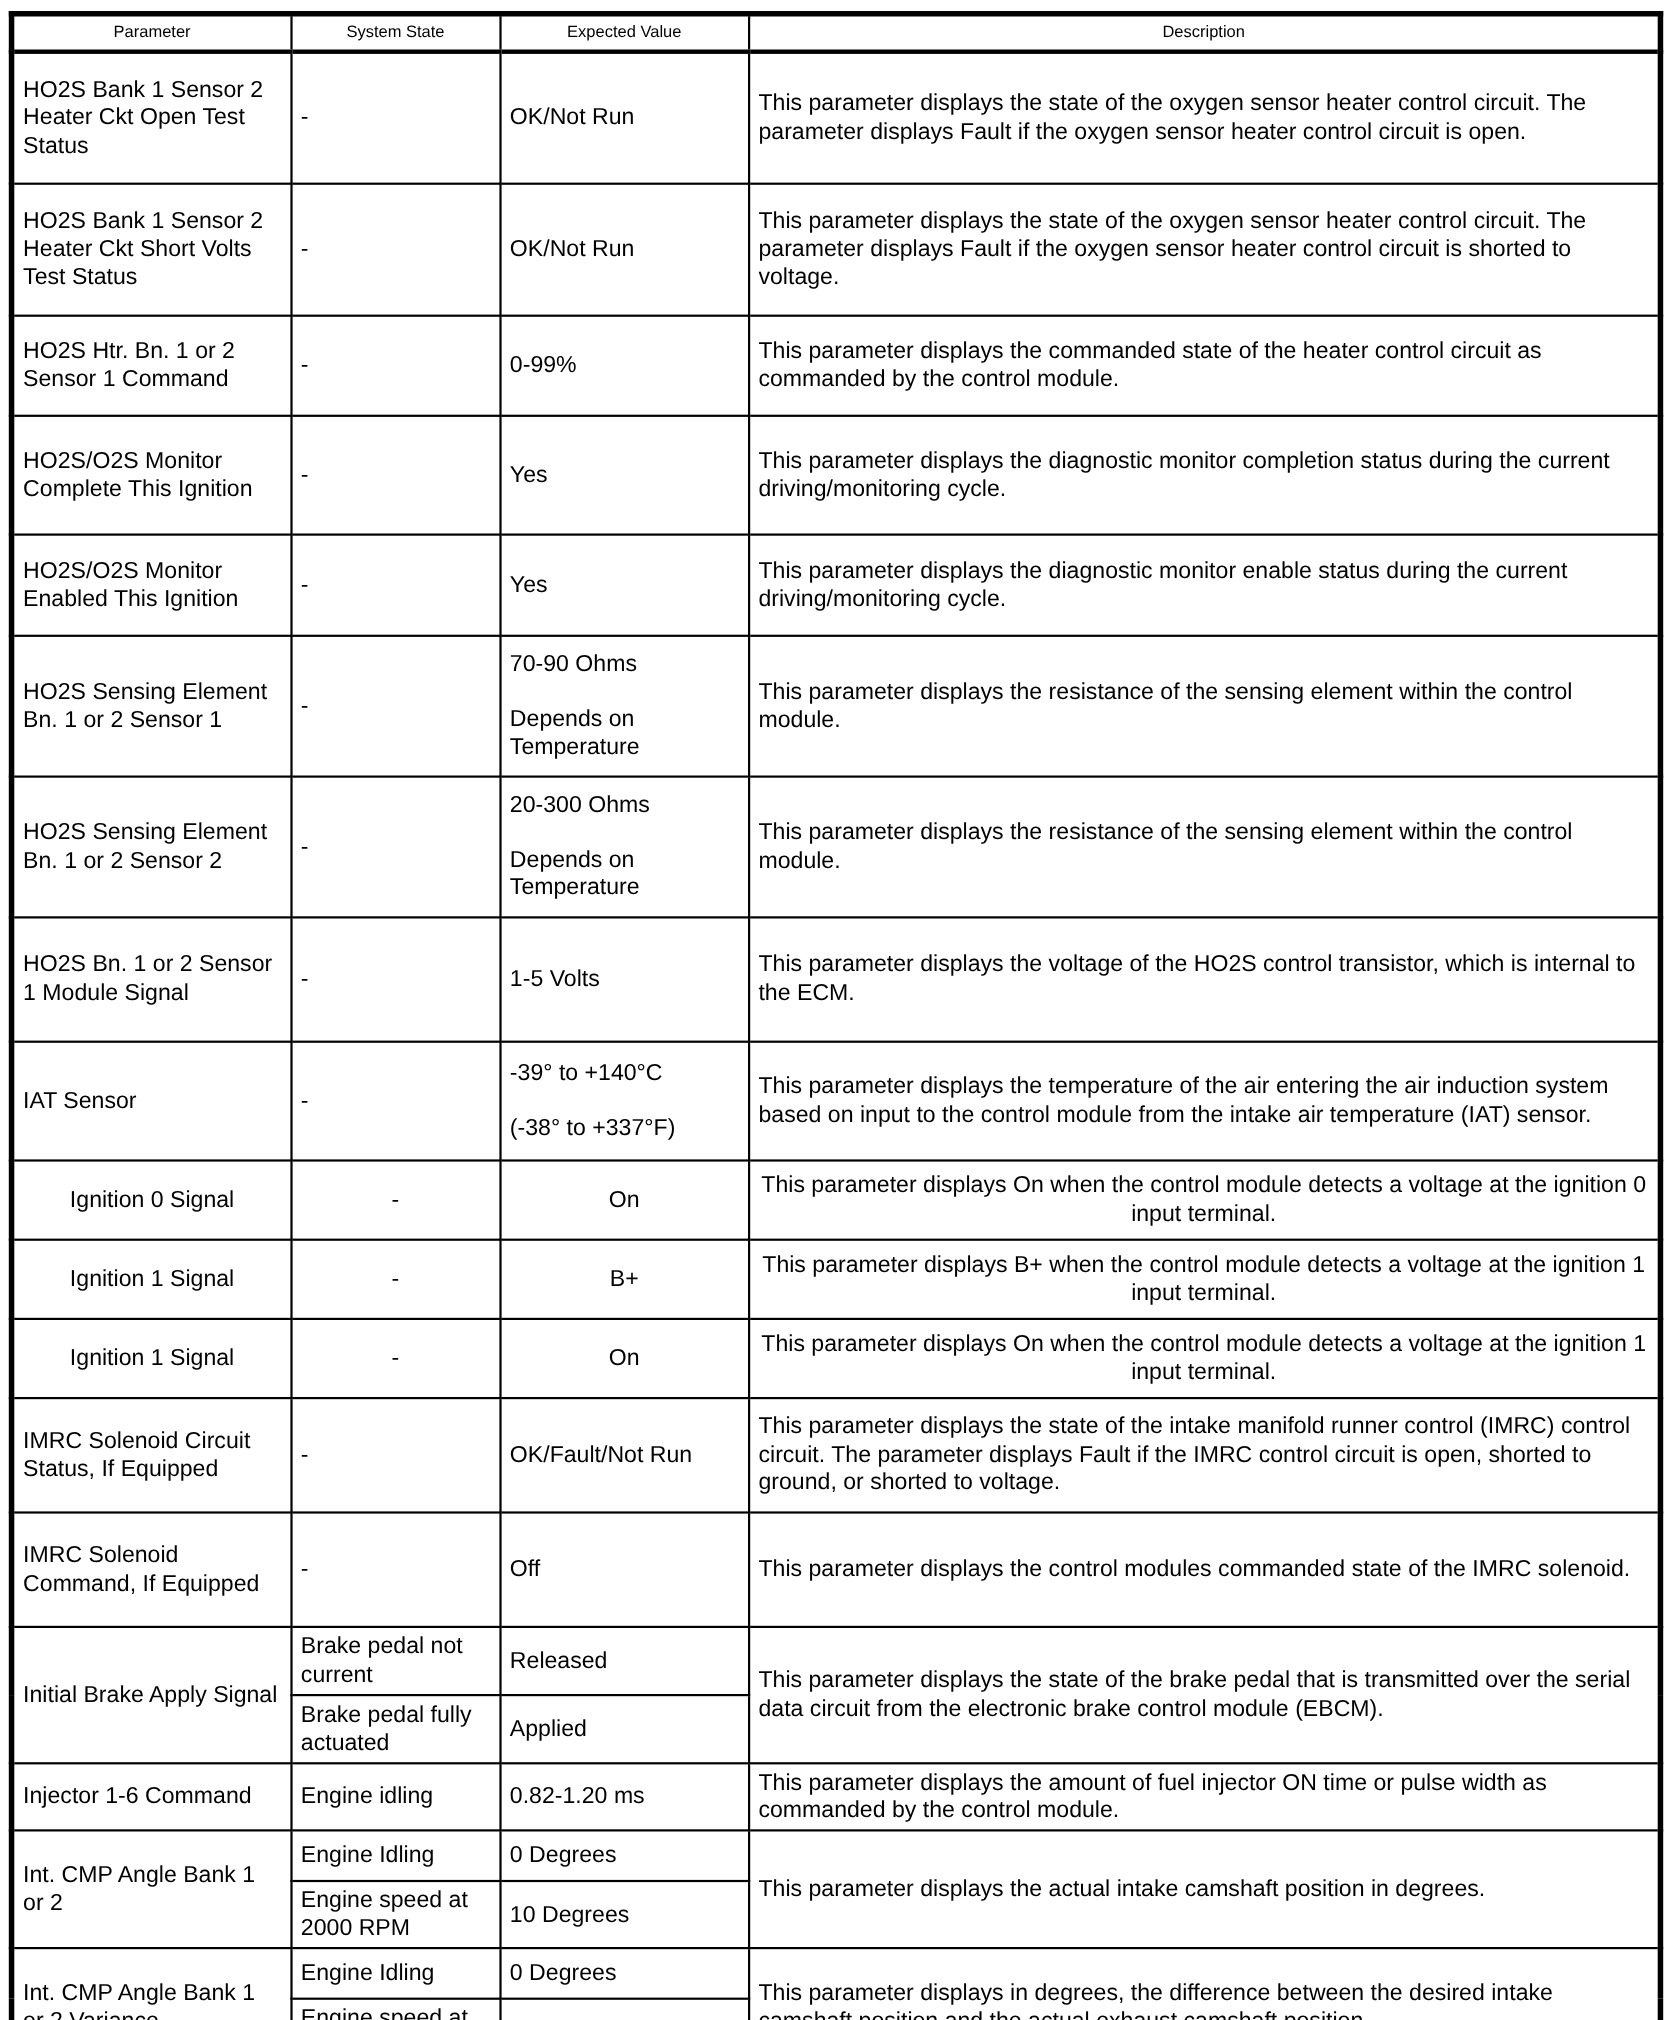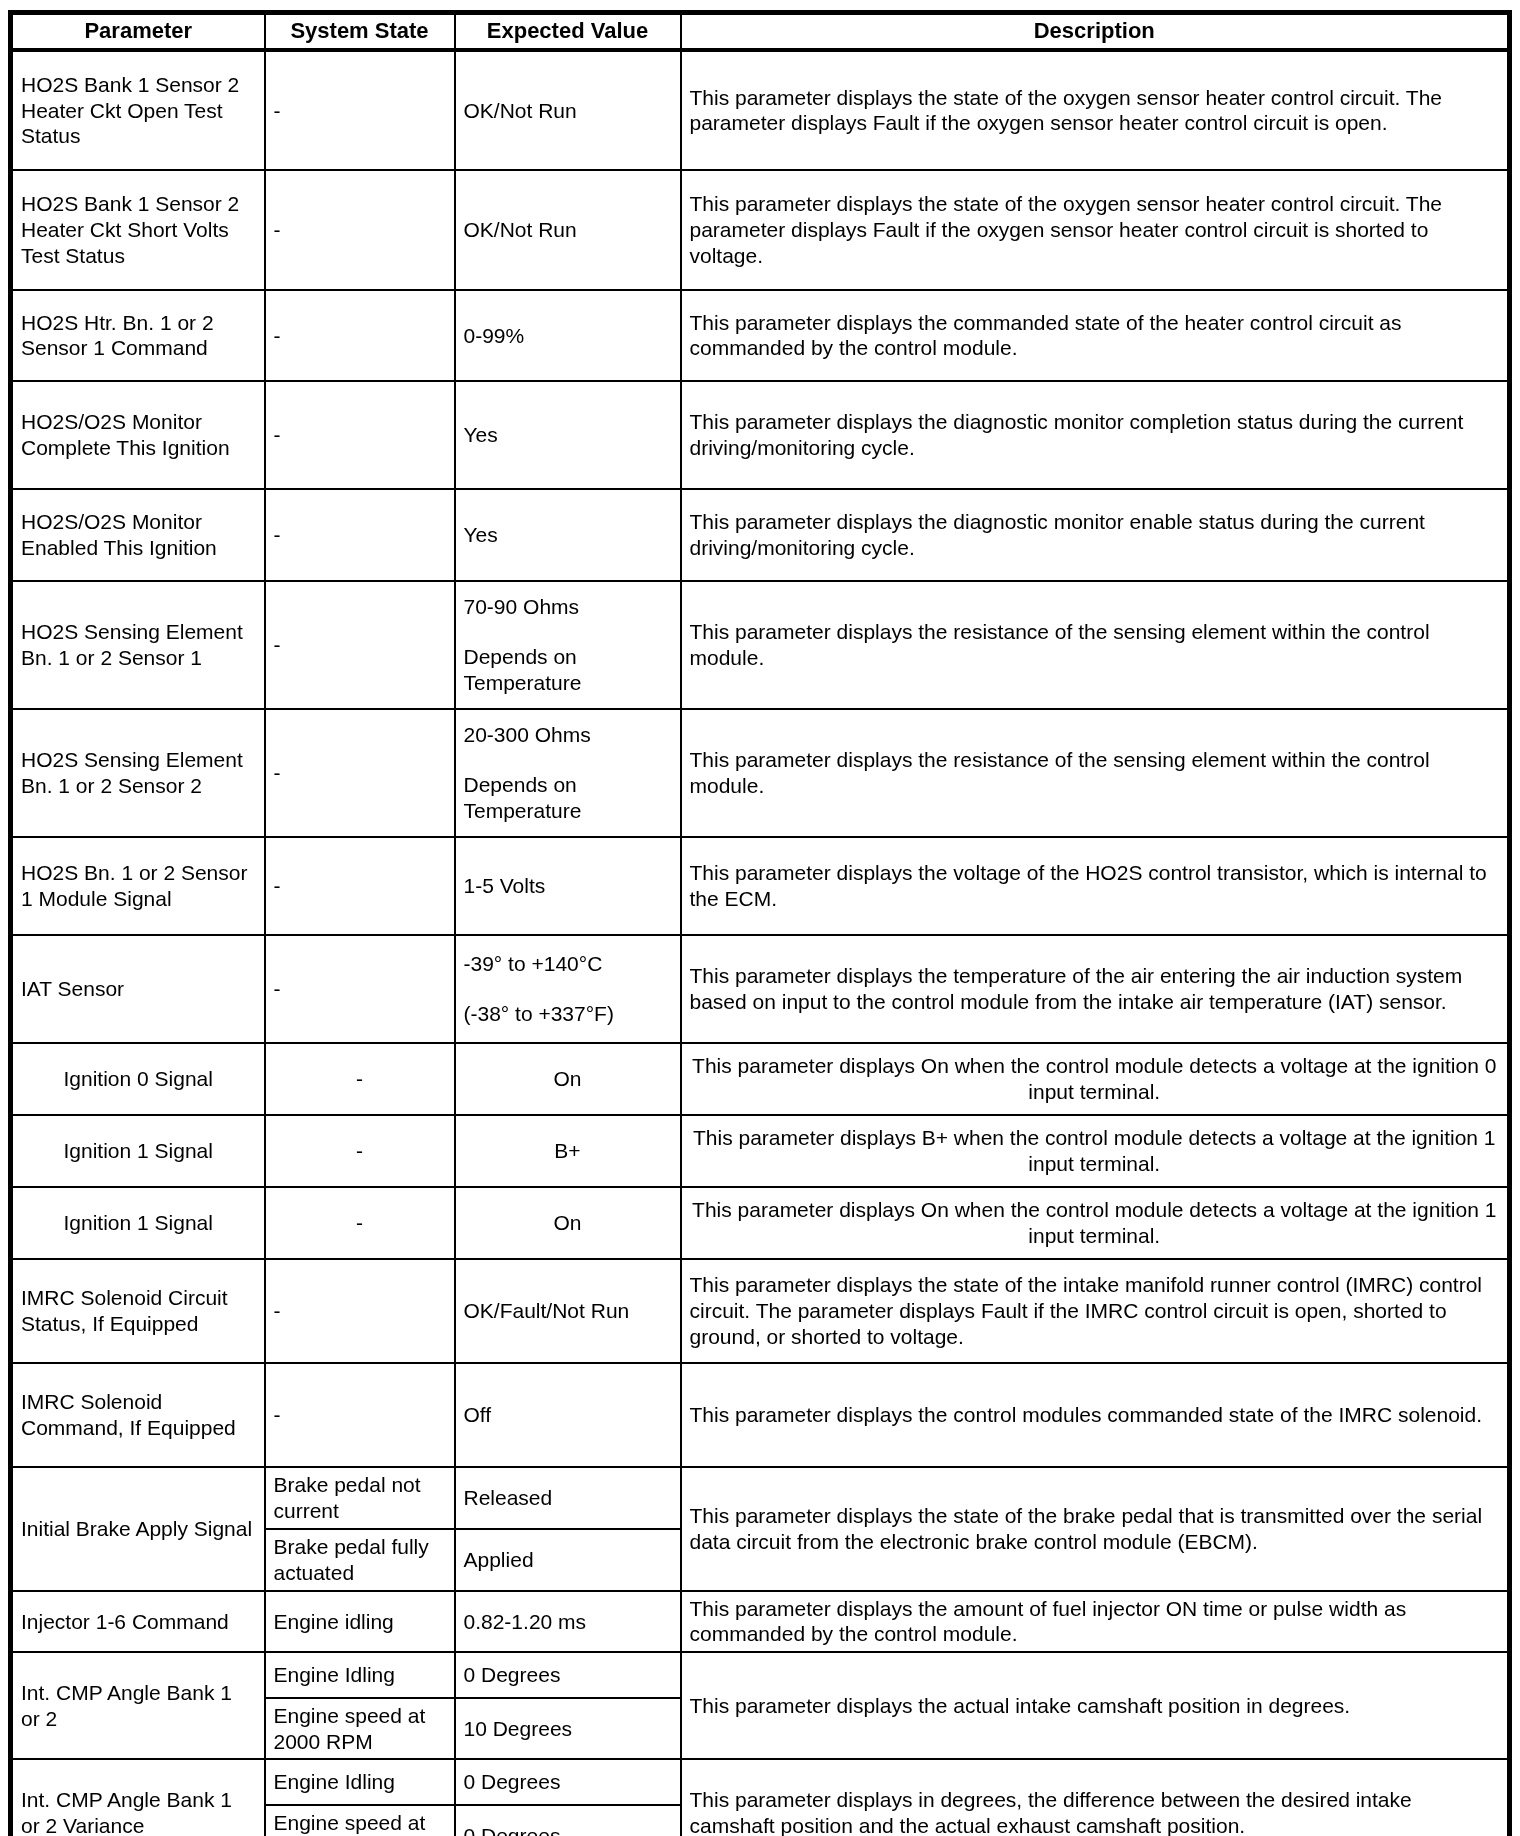--- a/index.html
+++ b/index.html
@@ -26,35 +26,35 @@
     border:2px solid #000;
     padding:4px 8px;
     font-size:21px;
     line-height:1.22;
     vertical-align:middle;
     color:#000;
     word-wrap:break-word;
     background:#fff;
   }
   thead th{
-    font-weight:bold;
+    font-weight:normal;
     text-align:center;
-    font-size:22px;
+    font-size:15px;
     border-bottom-width:4px;
     padding:3px 6px;
   }
   tr.h34{height:34px;}
   tr.h46{height:46px;}
   tr.h60{height:60px;}
   tr.h62{height:62px;}
   tr.h70{height:91px;}
   tr.h72{height:72px;text-align:center;}
   tr.h78{height:56px;}
   tr.h80{height:92px;}
-  tr.h98{height:98px;}
+  tr.h98{height:113px;}
   tr.h100{height:104px;}
   tr.h108{height:108px;}
   tr.h120{height:120px;}
   tr.h128{height:128px;}
   .ev2:not(:empty){margin-top:24px;}
 </style>
 </head>
 <body>
 
 <div class="page">

